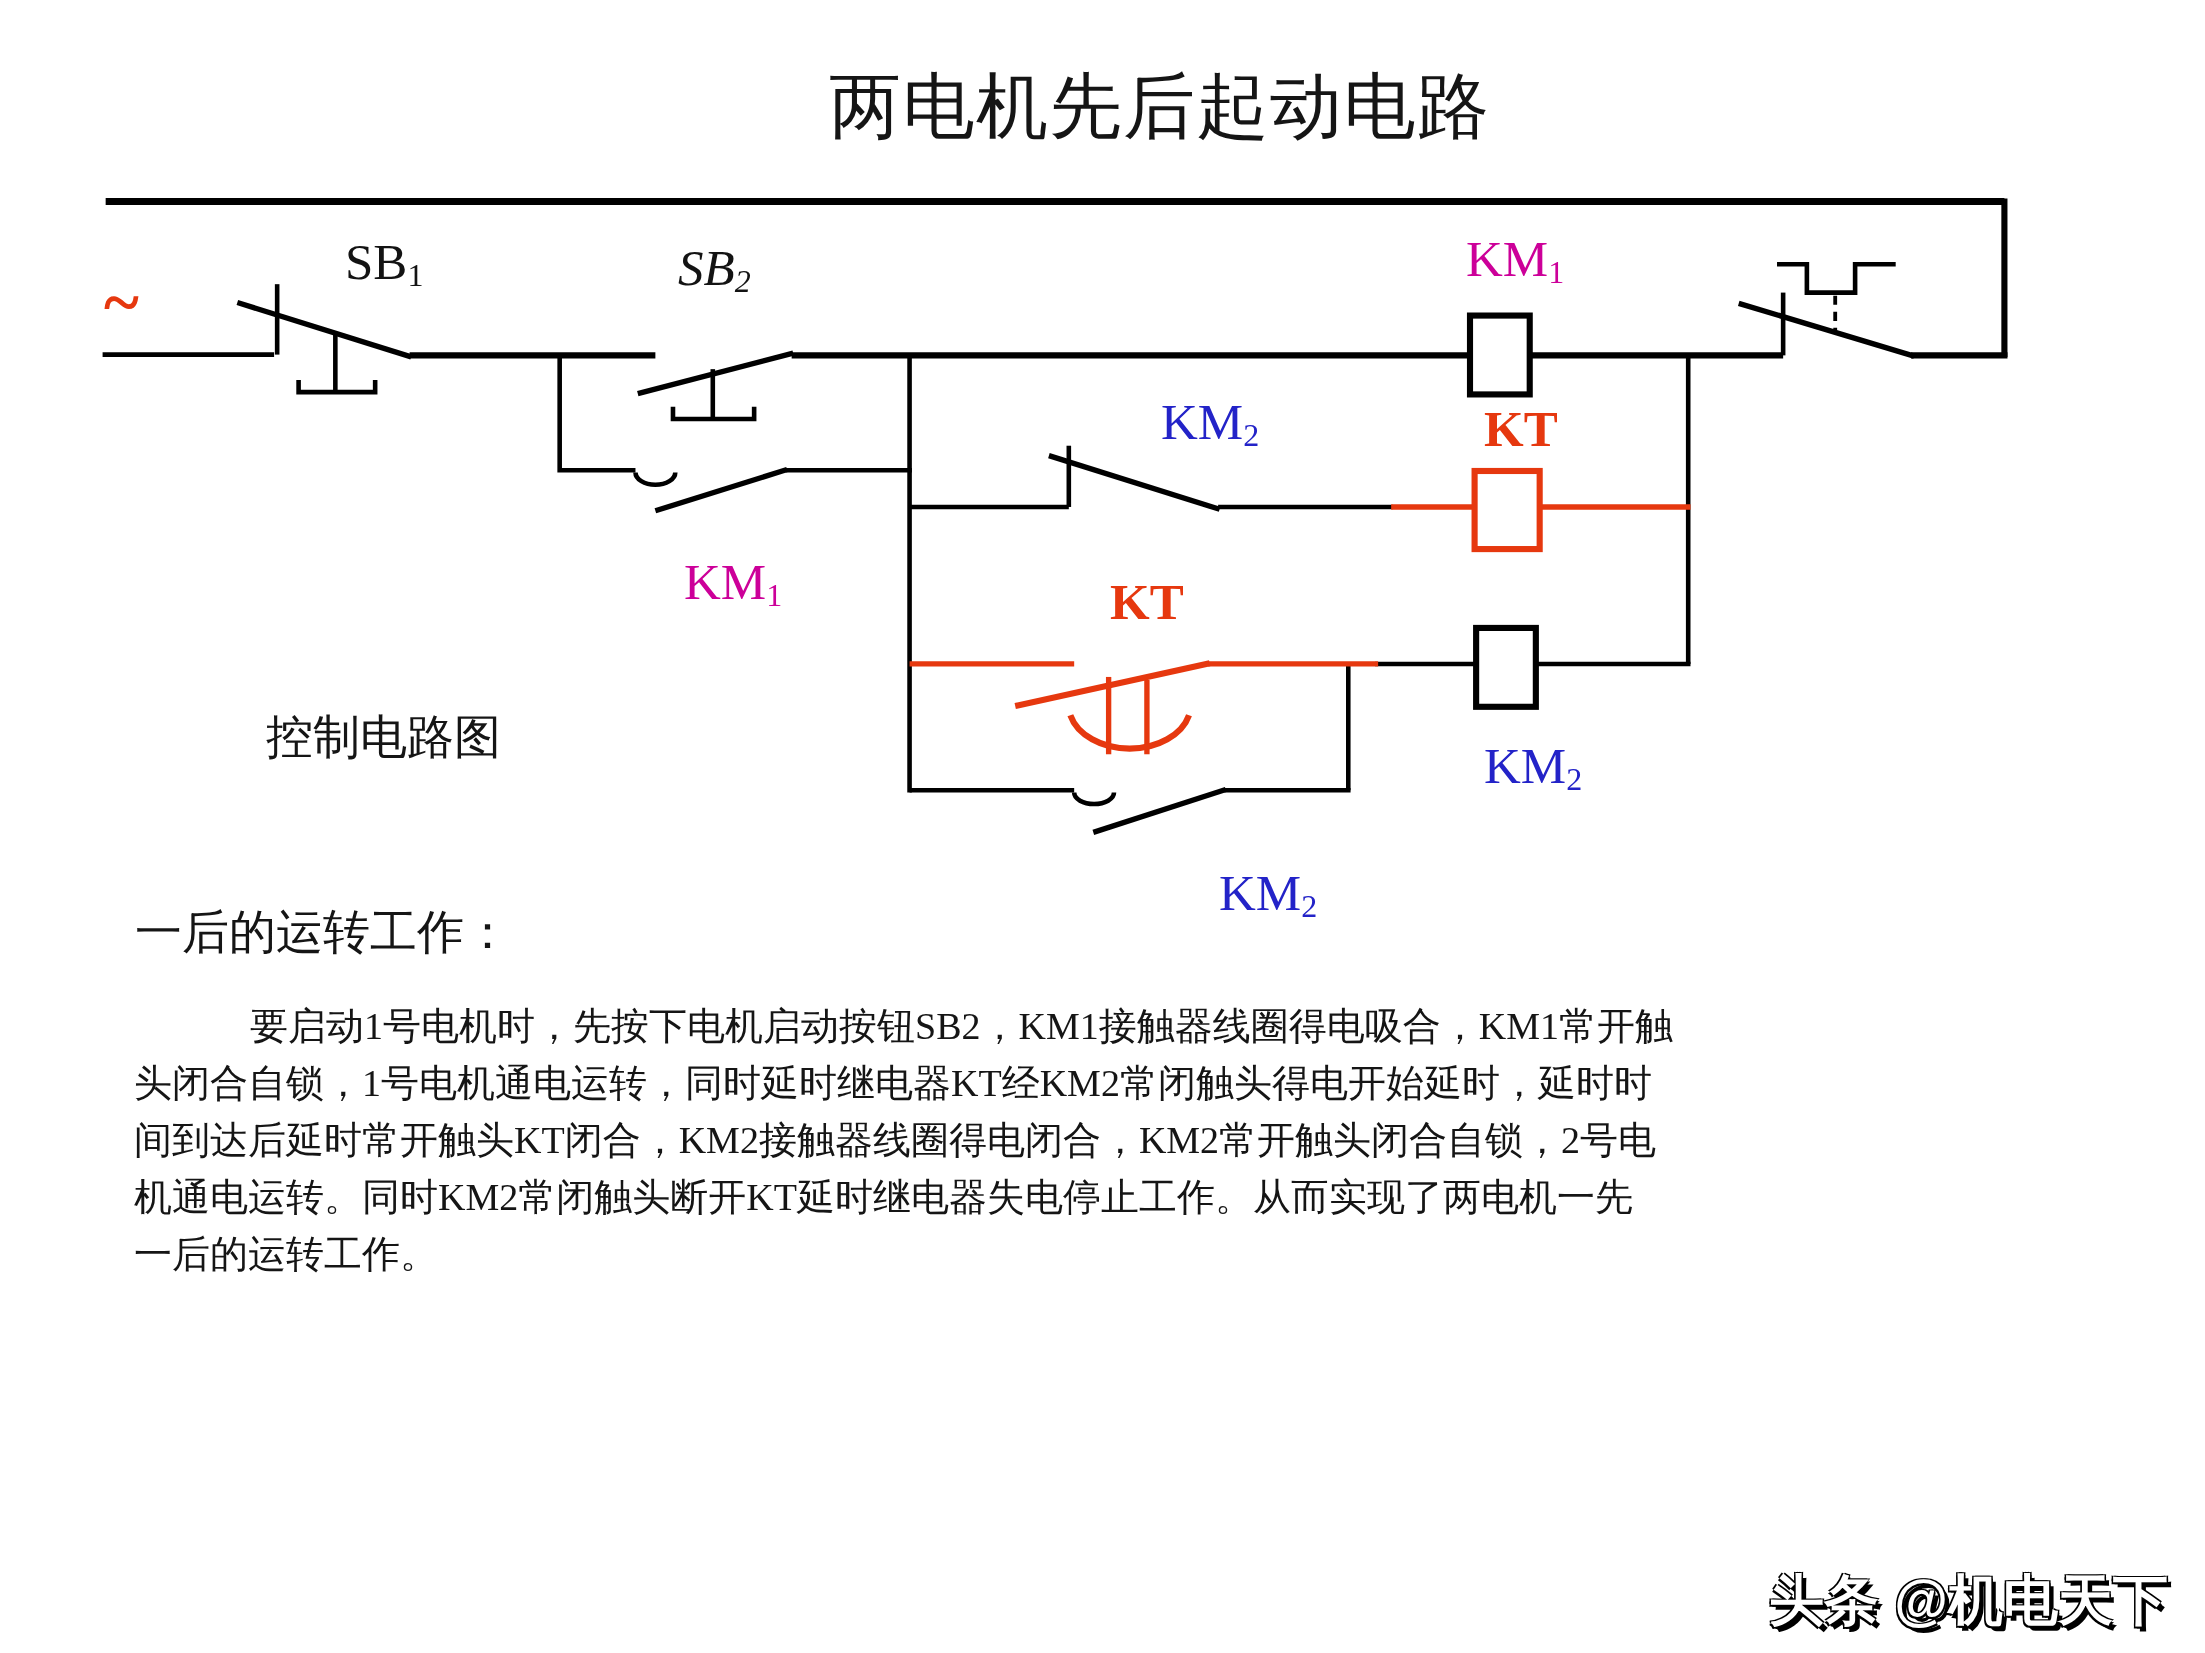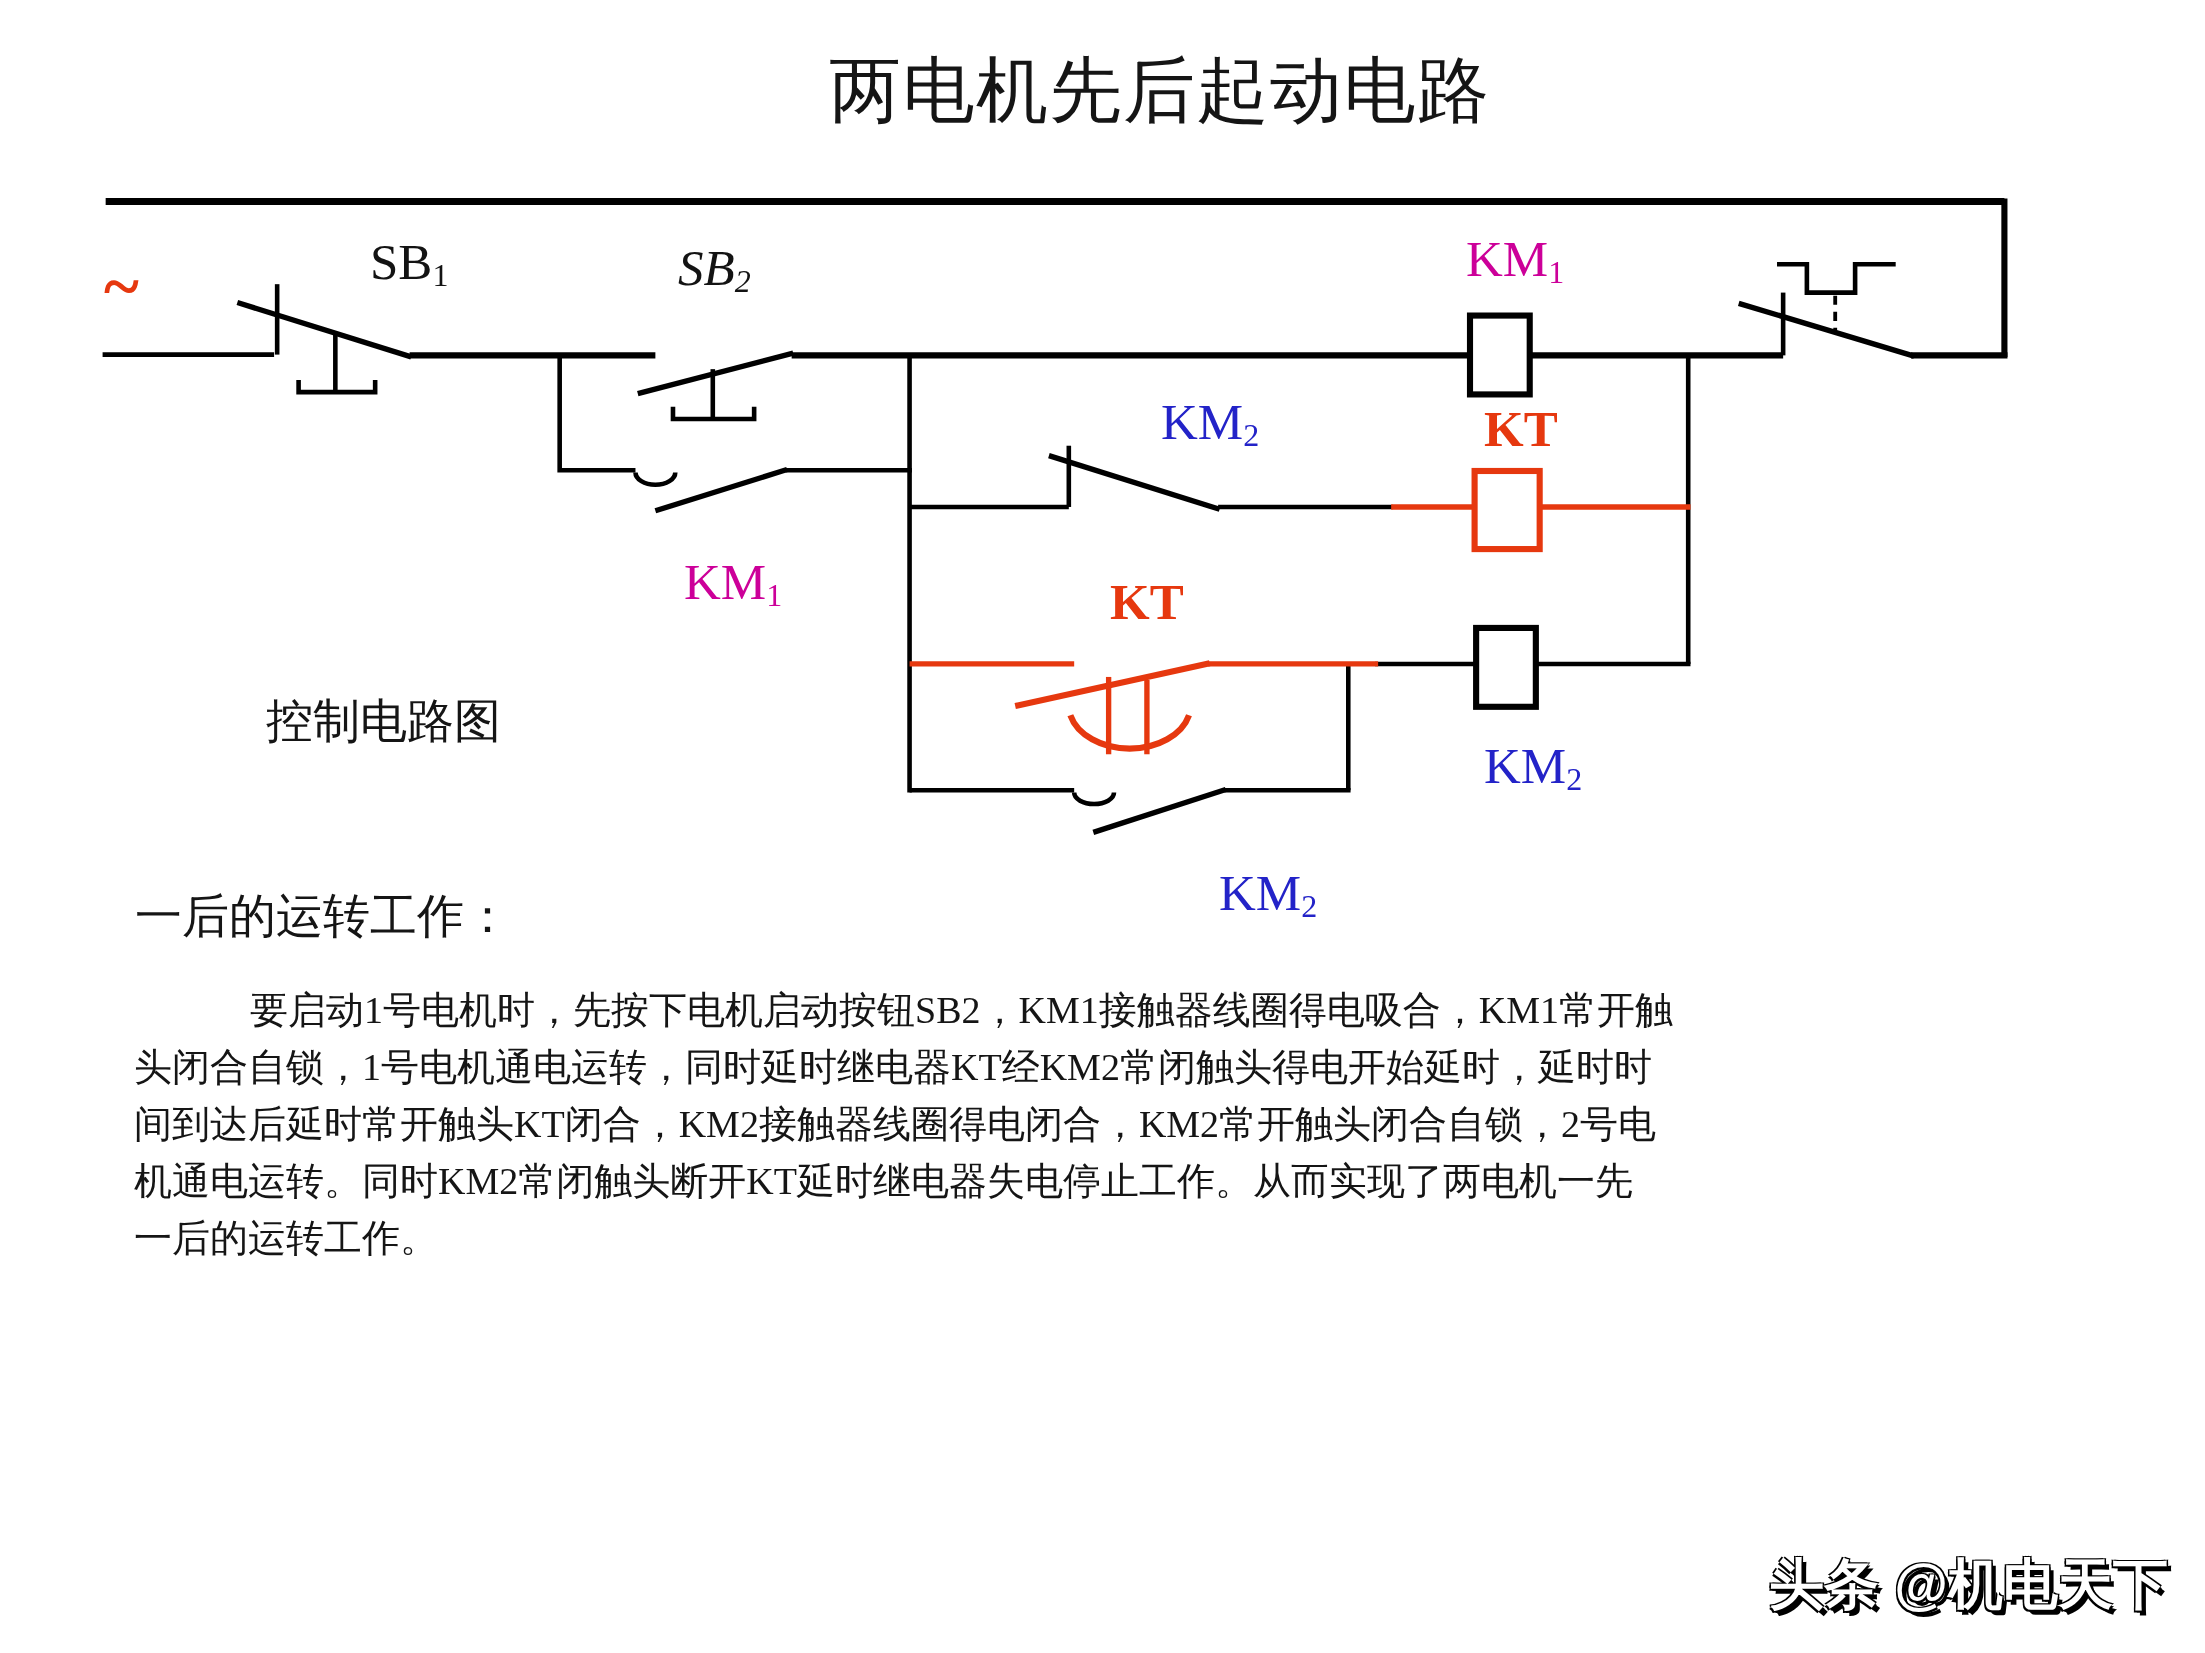--- a/index.html
+++ b/index.html
@@ -1,18 +1,18 @@
 <!DOCTYPE html>
 <html style="--line-red: #e6380f; --label-magenta: #cc0099; --label-blue: #2323c8; --line-black: #000000;font-size:12.3px"><head>
 <meta charset="utf-8">
 <style>
   html,body{margin:0;padding:0;background:#fff;}
   .page{position:relative;width:2205px;height:1654px;background:#ffffff;overflow:hidden;
         font-family:"Liberation Serif","DejaVu Serif",serif;}
-  .abs{position:absolute;}
+  .abs{position:absolute;margin-top:16px;}
   .title{font-size:72px;color:#151515;letter-spacing:1.5px;white-space:nowrap;}
   .circuit-svg{position:absolute;left:0;top:0;width:2205px;height:1654px;}
   .wk{stroke:#000000;fill:none;}
   .wr{stroke:var(--line-red,#e6380f);fill:none;}
   .coil{fill:#ffffff;}
   .lbl{position:absolute;font-size:51px;line-height:1;white-space:nowrap;}
   .lbl .sub{font-size:32px;vertical-align:baseline;position:relative;top:0.22em;}
   .c-black{color:#131313;}
   .c-magenta{color:var(--label-magenta,#cc0099);}
   .c-blue{color:var(--label-blue,#2323c8);margin-left:16px;}
@@ -80,21 +80,21 @@
 
     <rect class="wk coil" stroke-width="8" x="1920" y="412" width="78" height="103"></rect>
     <rect class="wr coil" stroke-width="8" x="1926" y="615" width="85" height="102"></rect>
     <rect class="wk coil" stroke-width="8" x="1928" y="820" width="78" height="103"></rect>
   </svg>
 
   <div class="abs title" style="left:829px;top:43px;">两电机先后起动电路</div>
 
   <div class="abs ac" style="left:104px;top:253px;">~</div>
 
-  <div class="lbl c-black" style="left:345px;top:237px;margin-left:25px;"><span>SB</span><sub class="sub">1</sub></div>
+  <div class="lbl c-black" style="left:345px;top:237px;"><span>SB</span><sub class="sub">1</sub></div>
 
   <div class="lbl c-black" style="left:678px;top:243px;font-style:italic;"><span>SB</span><sub class="sub">2</sub></div>
 
   <div class="lbl c-magenta" style="left:1466px;top:234px;"><span>KM</span><sub class="sub">1</sub></div>
 
   <div class="lbl c-red" style="left:1484px;top:404px;"><span>KT</span></div>
 
   <div class="lbl c-blue" style="left:1145px;top:397px;"><span>KM</span><sub class="sub">2</sub></div>
 
   <div class="lbl c-magenta" style="left:684px;top:557px;"><span>KM</span><sub class="sub">1</sub></div>

